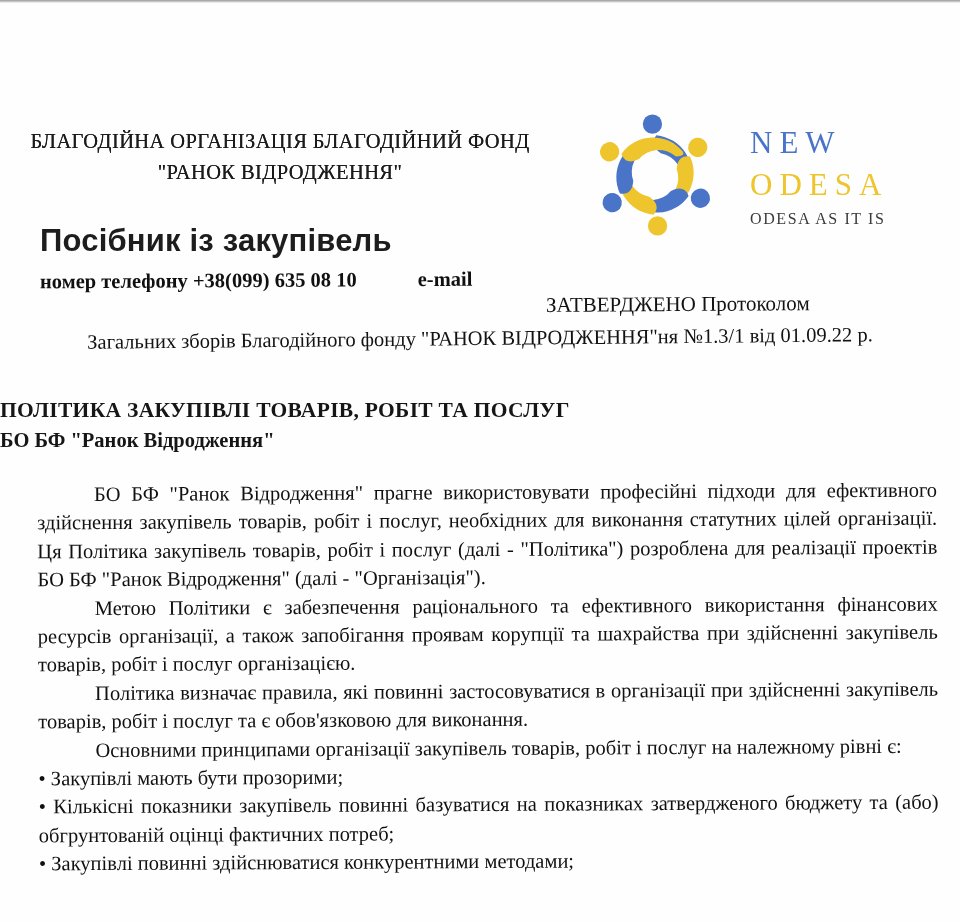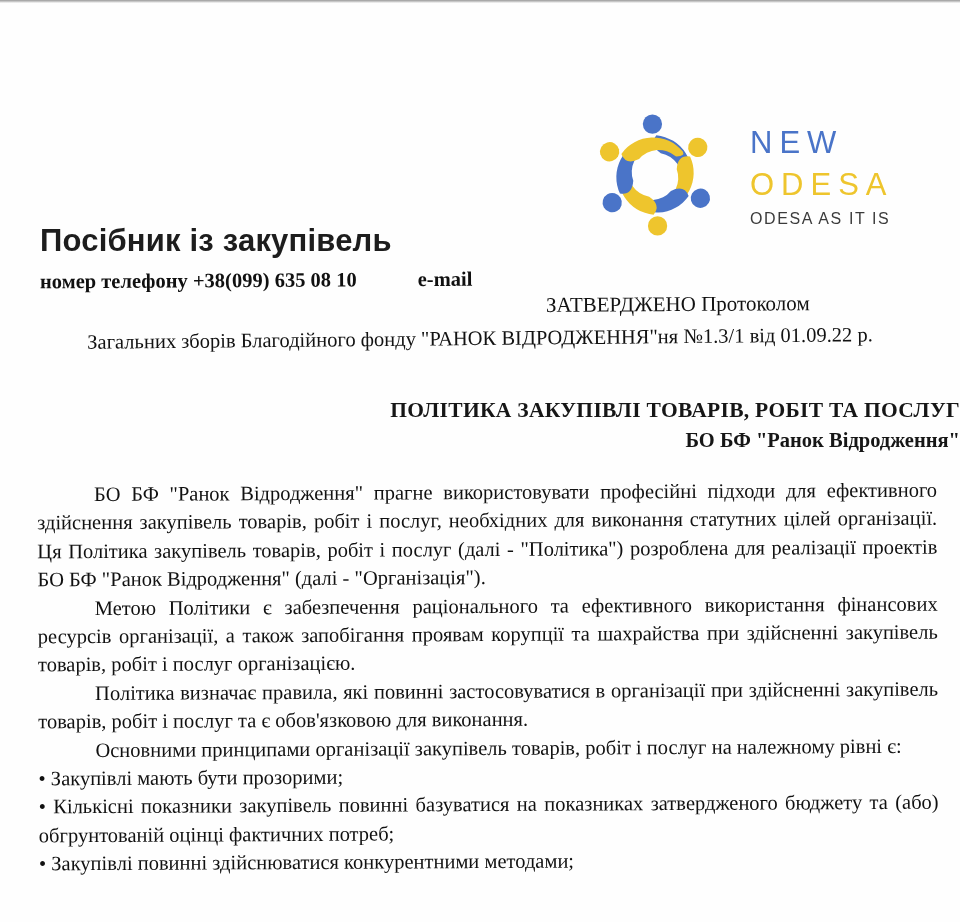--- a/index.html
+++ b/index.html
@@ -42,21 +42,21 @@
   }
   .phone-line .email{margin-left:56px;}
   
   .logo{
     position:absolute;top:100px;left:580px;
     display:flex;align-items:center;gap:20px;
   }
   .logo-icon{width:150px;height:150px;flex:0 0 auto;}
   .u-blue{fill:var(--logo-blue,#4a74c8);}
   .u-yellow{fill:var(--logo-yellow,#eec52d);}
-  .logo-text{font-family:Liberation Sans, sans-serif;}
+  .logo-text{font-family:Liberation Serif, serif;}
   .logo-word{
     font-size:31px;line-height:42px;letter-spacing:7px;
     font-weight:400;
   }
   .logo-word.blue{color:var(--logo-blue,#4a74c8);}
   .logo-word.yellow{color:var(--logo-yellow,#eec52d);}
   .logo-tagline{
     margin-top:4px;
     font-size:16px;letter-spacing:1.6px;
     color:var(--tagline-color,#3b3b3b);
@@ -72,21 +72,21 @@
   .meeting-line{
     position:absolute;top:327px;left:0;width:100%;
     text-align:center;
     font-size:20.5px;color:#121212;
     transform:rotate(-.55deg);
     white-space:nowrap;
   }
   
   .doc-title{
     position:absolute;top:395px;left:0;width:100%;
-    text-align:right;
+    text-align:left;
     font-weight:700;
     line-height:30px;
   }
   .doc-title .t1{font-size:21.5px;letter-spacing:.3px;}
   .doc-title .t2{font-size:20.5px;}
   
   .body-text{
     position:absolute;top:478px;left:38px;width:900px;
     font-size:20.5px;line-height:28.4px;
     text-align:justify;
@@ -95,20 +95,24 @@
   }
   .body-text p{margin:0;text-indent:57px;}
   .body-text p.bullet{text-indent:0;}
 </style>
 </head>
 <body>
 
 <div class="page">
   <div class="scan-edge"></div>
 
+  <div class="org-name">
+    <div>БЛАГОДІЙНА ОРГАНІЗАЦІЯ БЛАГОДІЙНИЙ ФОНД</div>
+    <div>"РАНОК ВІДРОДЖЕННЯ"</div>
+  </div>
 
   <div class="handbook-title">Посібник із закупівель</div>
 
   <div class="phone-line">
     <span>номер телефону +38(099) 635 08 10</span>
     <span class="email">e-mail</span>
   </div>
 
   <div class="logo">
     <svg class="logo-icon" viewBox="-70 -70 140 140" xmlns="http://www.w3.org/2000/svg" aria-hidden="true">

